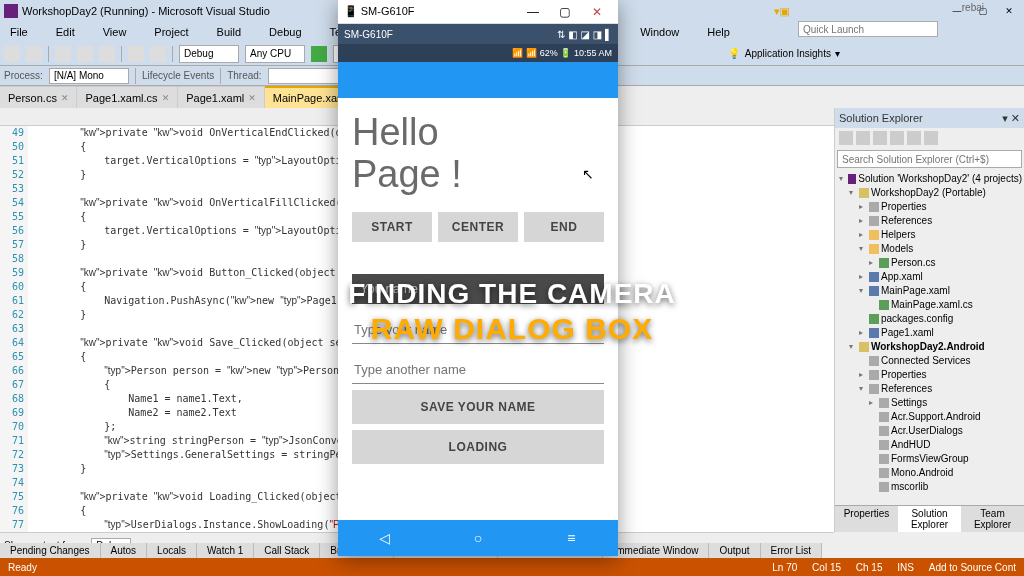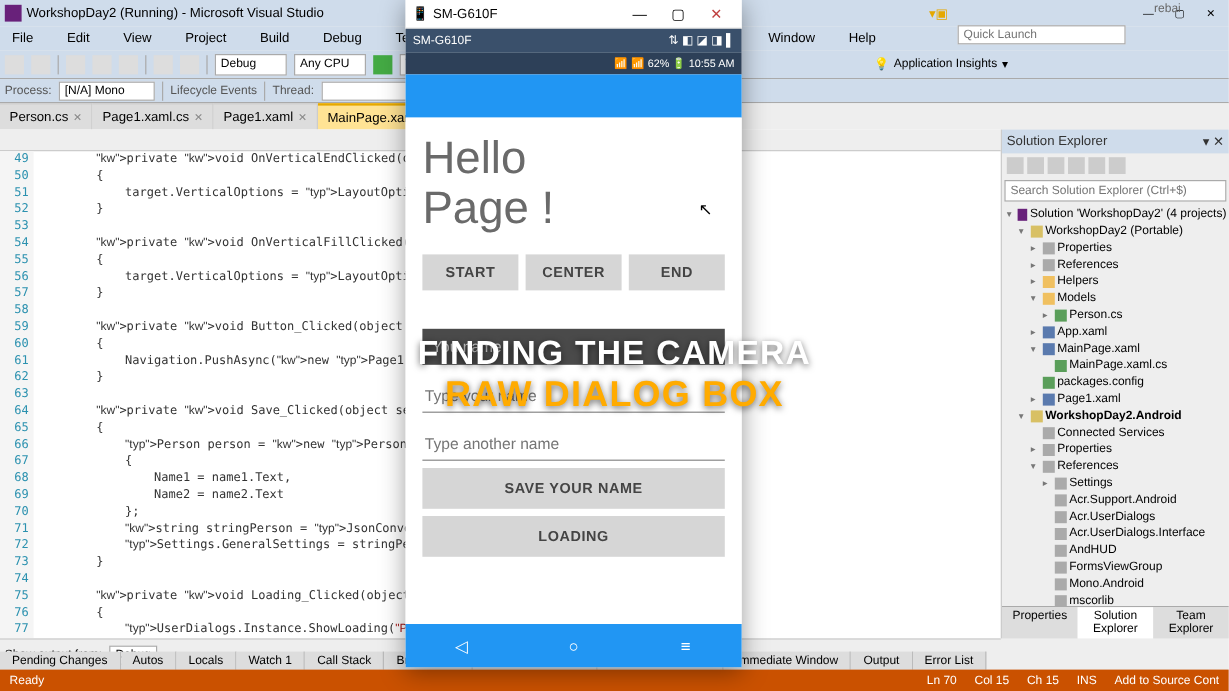--- a/index.html
+++ b/index.html
@@ -393,26 +393,20 @@
         <div class="tree-item">
           <span class="t-ind" style="width:30px"></span>
           <span class="t-arrow"> </span>
           <span class="t-icon ic-ref"></span>
           <span>Acr.UserDialogs</span>
         </div>
         <div class="tree-item">
           <span class="t-ind" style="width:30px"></span>
           <span class="t-arrow"> </span>
           <span class="t-icon ic-ref"></span>
-          <span>Acr.UserDialogs.Interface</span>
-        </div>
-        <div class="tree-item">
-          <span class="t-ind" style="width:30px"></span>
-          <span class="t-arrow"> </span>
-          <span class="t-icon ic-ref"></span>
           <span>AndHUD</span>
         </div>
         <div class="tree-item">
           <span class="t-ind" style="width:30px"></span>
           <span class="t-arrow"> </span>
           <span class="t-icon ic-ref"></span>
           <span>FormsViewGroup</span>
         </div>
         <div class="tree-item">
           <span class="t-ind" style="width:30px"></span>

